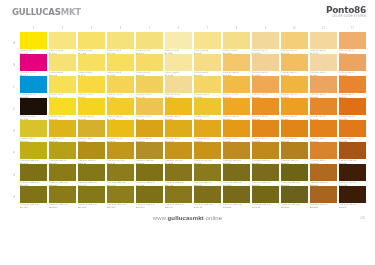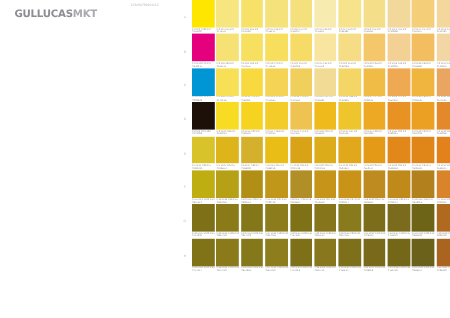--- a/index.html
+++ b/index.html
@@ -6,21 +6,21 @@
   html, body {
     width: 375px; height: 265px;
     background: #ffffff;
     font-family: "Liberation Sans", sans-serif;
     overflow: hidden;
   }
   .page {
     position: relative;
     width: 375px; height: 227px;
     background: #ffffff;
-    display: flex; 
+    display: flex; flex-direction: column;
   }
 
   
   .header {
     height: 24px;
     flex: 0 0 24px;
     display: flex;
     align-items: center;
     justify-content: space-between;
     padding: 0 9px 0 12px;
@@ -146,20 +146,24 @@
   }
 </style>
 </head>
 <body>
 
 <div class="page">
 
   <div class="header">
     <div class="logo-left">
       <span>GULLUCAS</span><span class="lg-accent">MKT</span>
+    </div>
+    <div class="logo-right">
+      <div class="pt-main">Ponto86</div>
+      <div class="pt-sub">COLOR GUIDE SYSTEM</div>
     </div>
   </div>
 
   <div class="col-header-row" id="col-headers">
       <div class="col-head">1</div>
       <div class="col-head">2</div>
       <div class="col-head">3</div>
       <div class="col-head">4</div>
       <div class="col-head">5</div>
       <div class="col-head">6</div>

